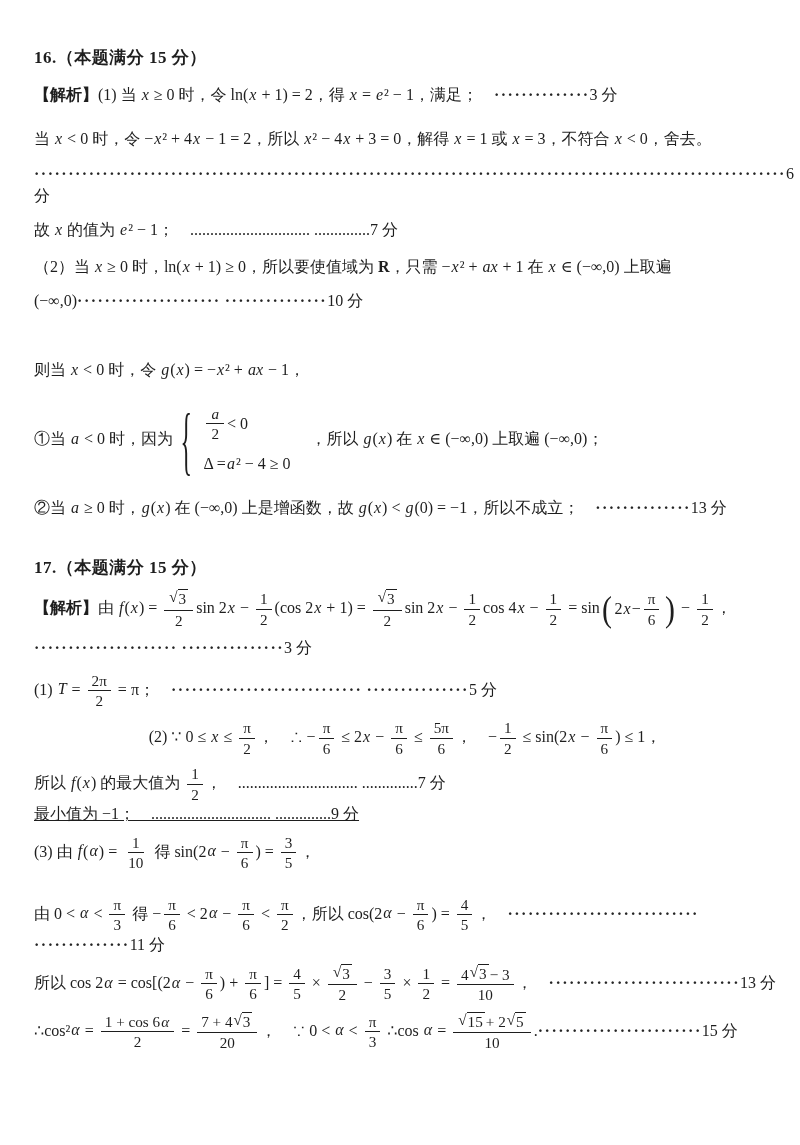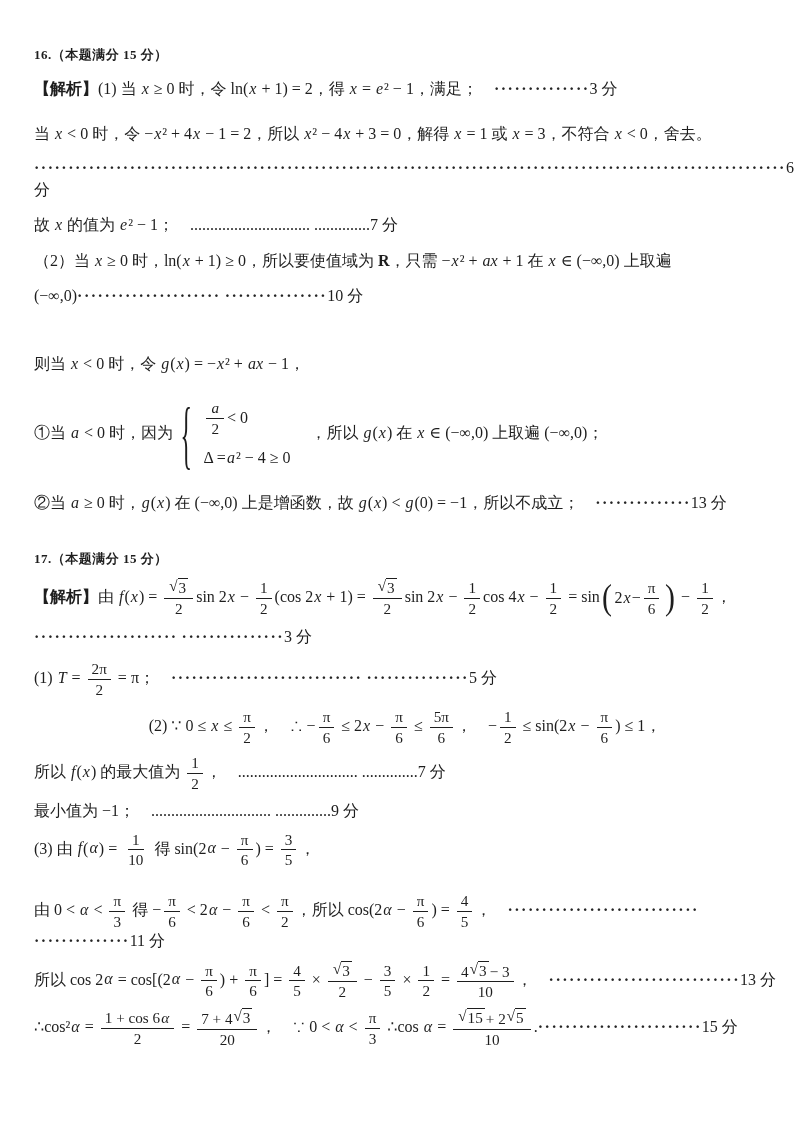--- a/index.html
+++ b/index.html
@@ -16,21 +16,21 @@
     color: #1e1e1e;
   }
   main {
     padding: 46px 24px 0 34px;
   }
   .line {
     line-height: 1.4;
   }
   .line.title {
     font-weight: bold;
-    font-size: 13px;
+    font-size: 17px;
     letter-spacing: 0.5px;
   }
   .tk-r { font-style: normal; }
   .tk-i {
     font-style: italic;
     font-family: "Liberation Serif", "DejaVu Serif", serif;
     padding: 0 1px;
   }
   .tk-b { font-weight: bold; }
   .tk-d {
@@ -264,21 +264,21 @@
           </span>
         </span><span class="tk-r">) ≤ 1，</span></div>
       <div class="line" style="margin-top: 8px;"><span class="tk-r">所以 </span><span class="tk-i">f</span><span class="tk-r">(</span><span class="tk-i">x</span><span class="tk-r">) 的最大值为 </span><span class="frac">
           <span class="num">
             <span class="tk-r">1</span>
           </span>
           <span class="den">
             <span class="tk-r">2</span>
           </span>
         </span><span class="tk-r">，　.............................. ..............7 分</span></div>
-      <div class="line" style="margin-top: 8px;"><span class="tk-r">最小值为 −1；　.............................. ..............9 分</span></div>
+      <div class="line" style=" text-decoration: underline;"><span class="tk-r">最小值为 −1；　.............................. ..............9 分</span></div>
       <div class="line" style="margin-top: 8px;"><span class="tk-r">(3) 由 </span><span class="tk-i">f</span><span class="tk-r">(</span><span class="tk-i">α</span><span class="tk-r">) = </span><span class="frac">
           <span class="num">
             <span class="tk-r">1</span>
           </span>
           <span class="den">
             <span class="tk-r">10</span>
           </span>
         </span><span class="tk-r"> 得 sin(2</span><span class="tk-i">α</span><span class="tk-r"> − </span><span class="frac">
           <span class="num">
             <span class="tk-r">π</span>

